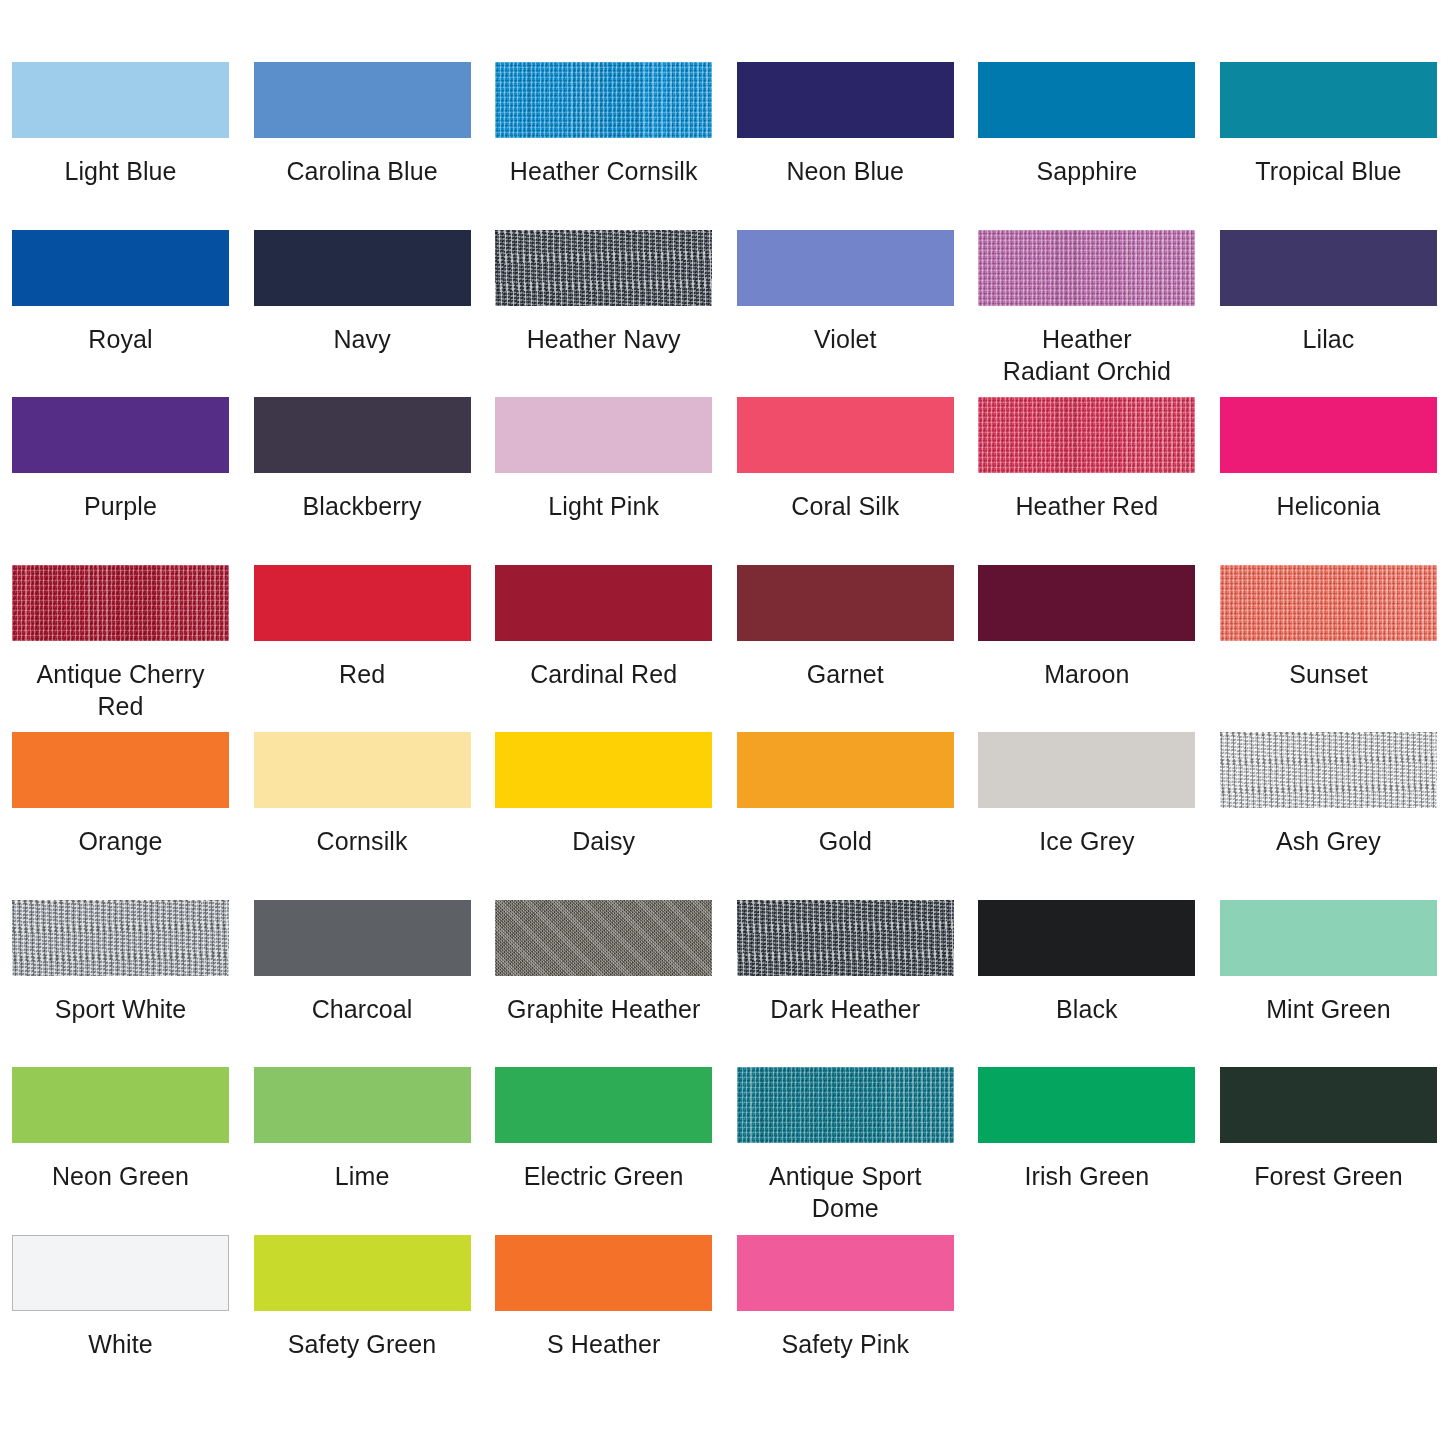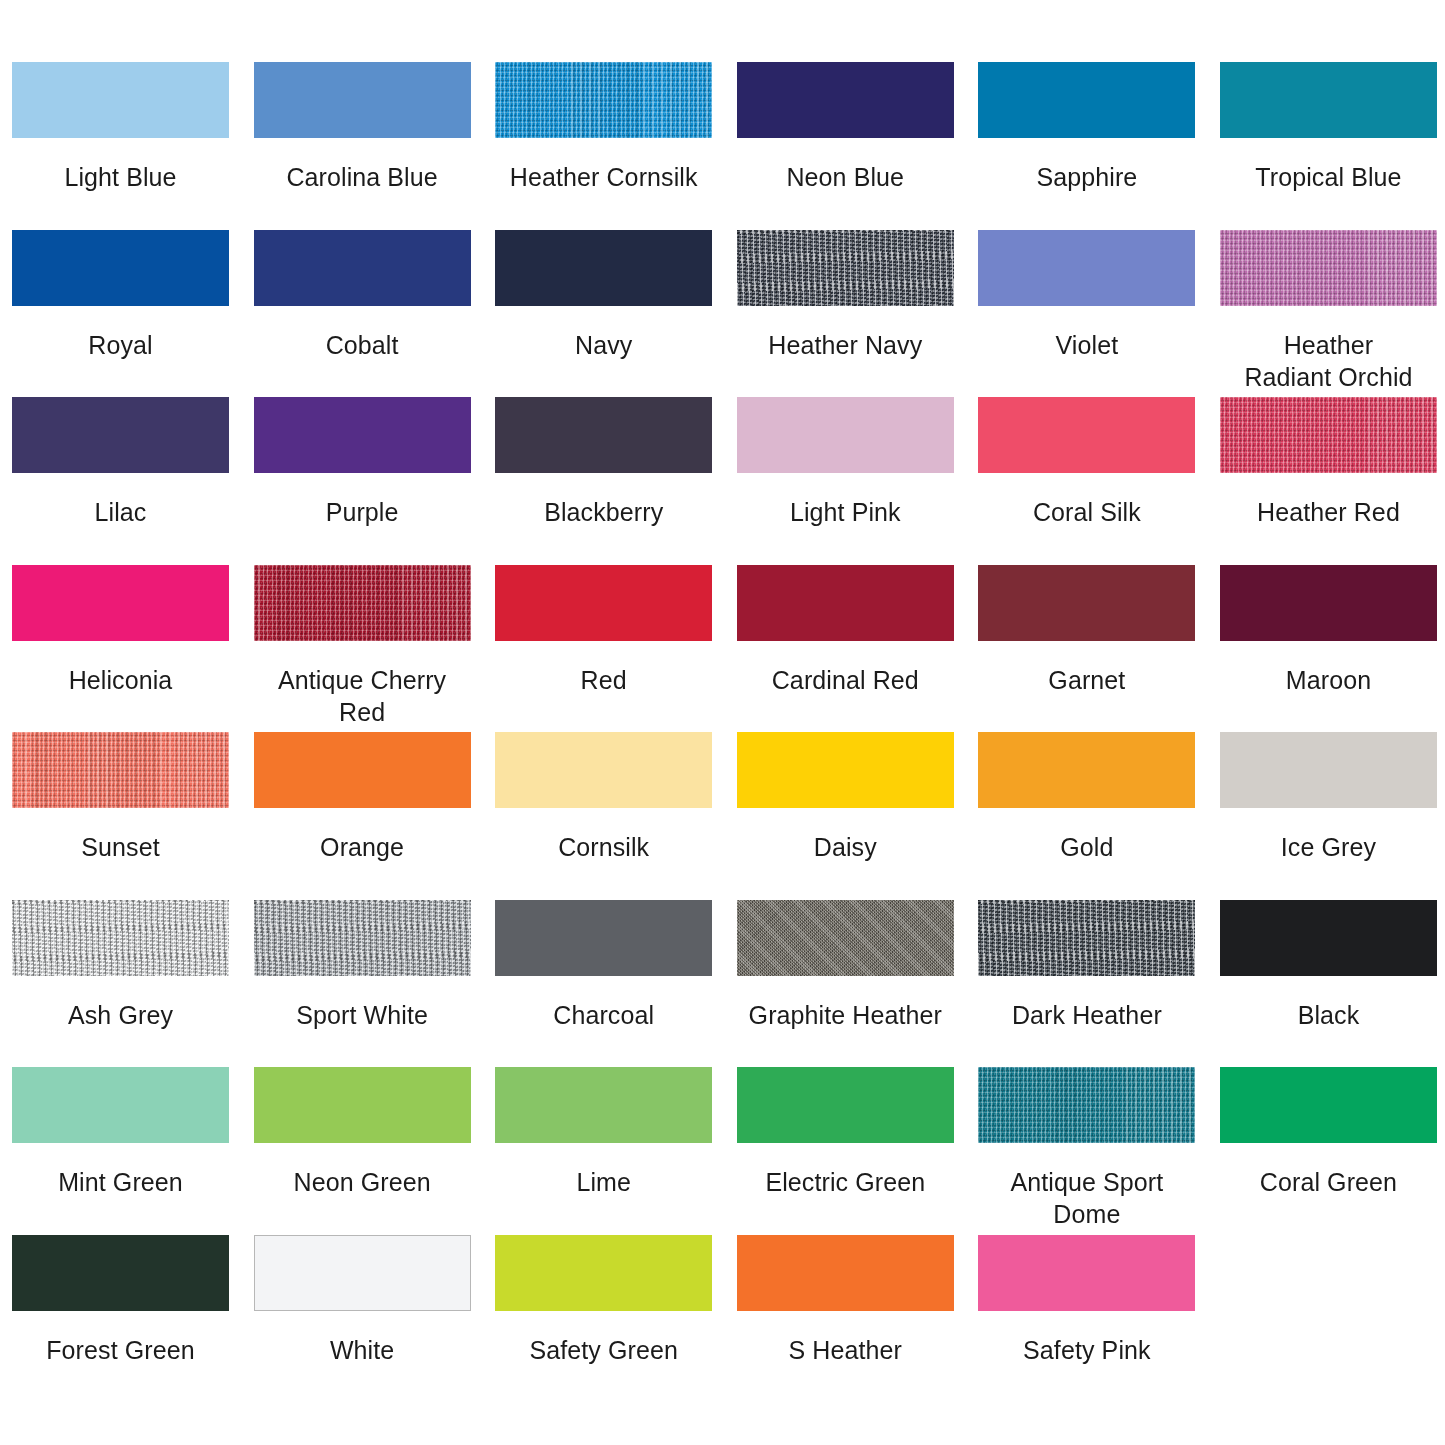--- a/index.html
+++ b/index.html
@@ -113,21 +113,21 @@
         rgba(0,0,0,0.20) 3.5px),
       repeating-linear-gradient(132deg,
         rgba(0,0,0,0.16) 0px,
         rgba(0,0,0,0.16) 1px,
         rgba(255,255,255,0.18) 1px,
         rgba(255,255,255,0.18) 2.6px);
   }
 
   .swatch-label {
     width: 217px;
-    margin-top: 23px;
+    margin-top: 17px;
     text-align: center;
     font-size: 25px;
     line-height: 32px;
     color: #1b1b1b;
     letter-spacing: 0.1px;
     white-space: pre-line;
     font-family: "Liberation Sans", sans-serif;
   }
 </style>
 </head>
@@ -158,24 +158,20 @@
     </div>
     <div class="swatch-cell">
       <div class="swatch-chip" style="background-color: rgb(11, 135, 160);"></div>
       <div class="swatch-label">Tropical Blue</div>
     </div>
     <div class="swatch-cell">
       <div class="swatch-chip" style="background-color: rgb(5, 80, 160);"></div>
       <div class="swatch-label">Royal</div>
     </div>
     <div class="swatch-cell">
-      <div class="swatch-chip" style="background-color: rgb(39, 57, 126);"></div>
-      <div class="swatch-label">Cobalt</div>
-    </div>
-    <div class="swatch-cell">
       <div class="swatch-chip" style="background-color: rgb(34, 42, 68);"></div>
       <div class="swatch-label">Navy</div>
     </div>
     <div class="swatch-cell">
       <div class="swatch-chip" style="background-color: rgb(58, 66, 80);">
         <div class="tex marl"></div>
       </div>
       <div class="swatch-label">Heather Navy</div>
     </div>
     <div class="swatch-cell">
@@ -316,21 +312,21 @@
       <div class="swatch-label">Electric Green</div>
     </div>
     <div class="swatch-cell">
       <div class="swatch-chip" style="background-color: rgb(17, 120, 140);">
         <div class="tex knit"></div>
       </div>
       <div class="swatch-label">Antique Sport Dome</div>
     </div>
     <div class="swatch-cell">
       <div class="swatch-chip" style="background-color: rgb(4, 165, 94);"></div>
-      <div class="swatch-label">Coral Green</div>
+      <div class="swatch-label">Irish Green</div>
     </div>
     <div class="swatch-cell">
       <div class="swatch-chip" style="background-color: rgb(34, 52, 43);"></div>
       <div class="swatch-label">Forest Green</div>
     </div>
     <div class="swatch-cell">
       <div class="swatch-chip bordered" style="background-color: rgb(243, 244, 246);"></div>
       <div class="swatch-label">White</div>
     </div>
     <div class="swatch-cell">

